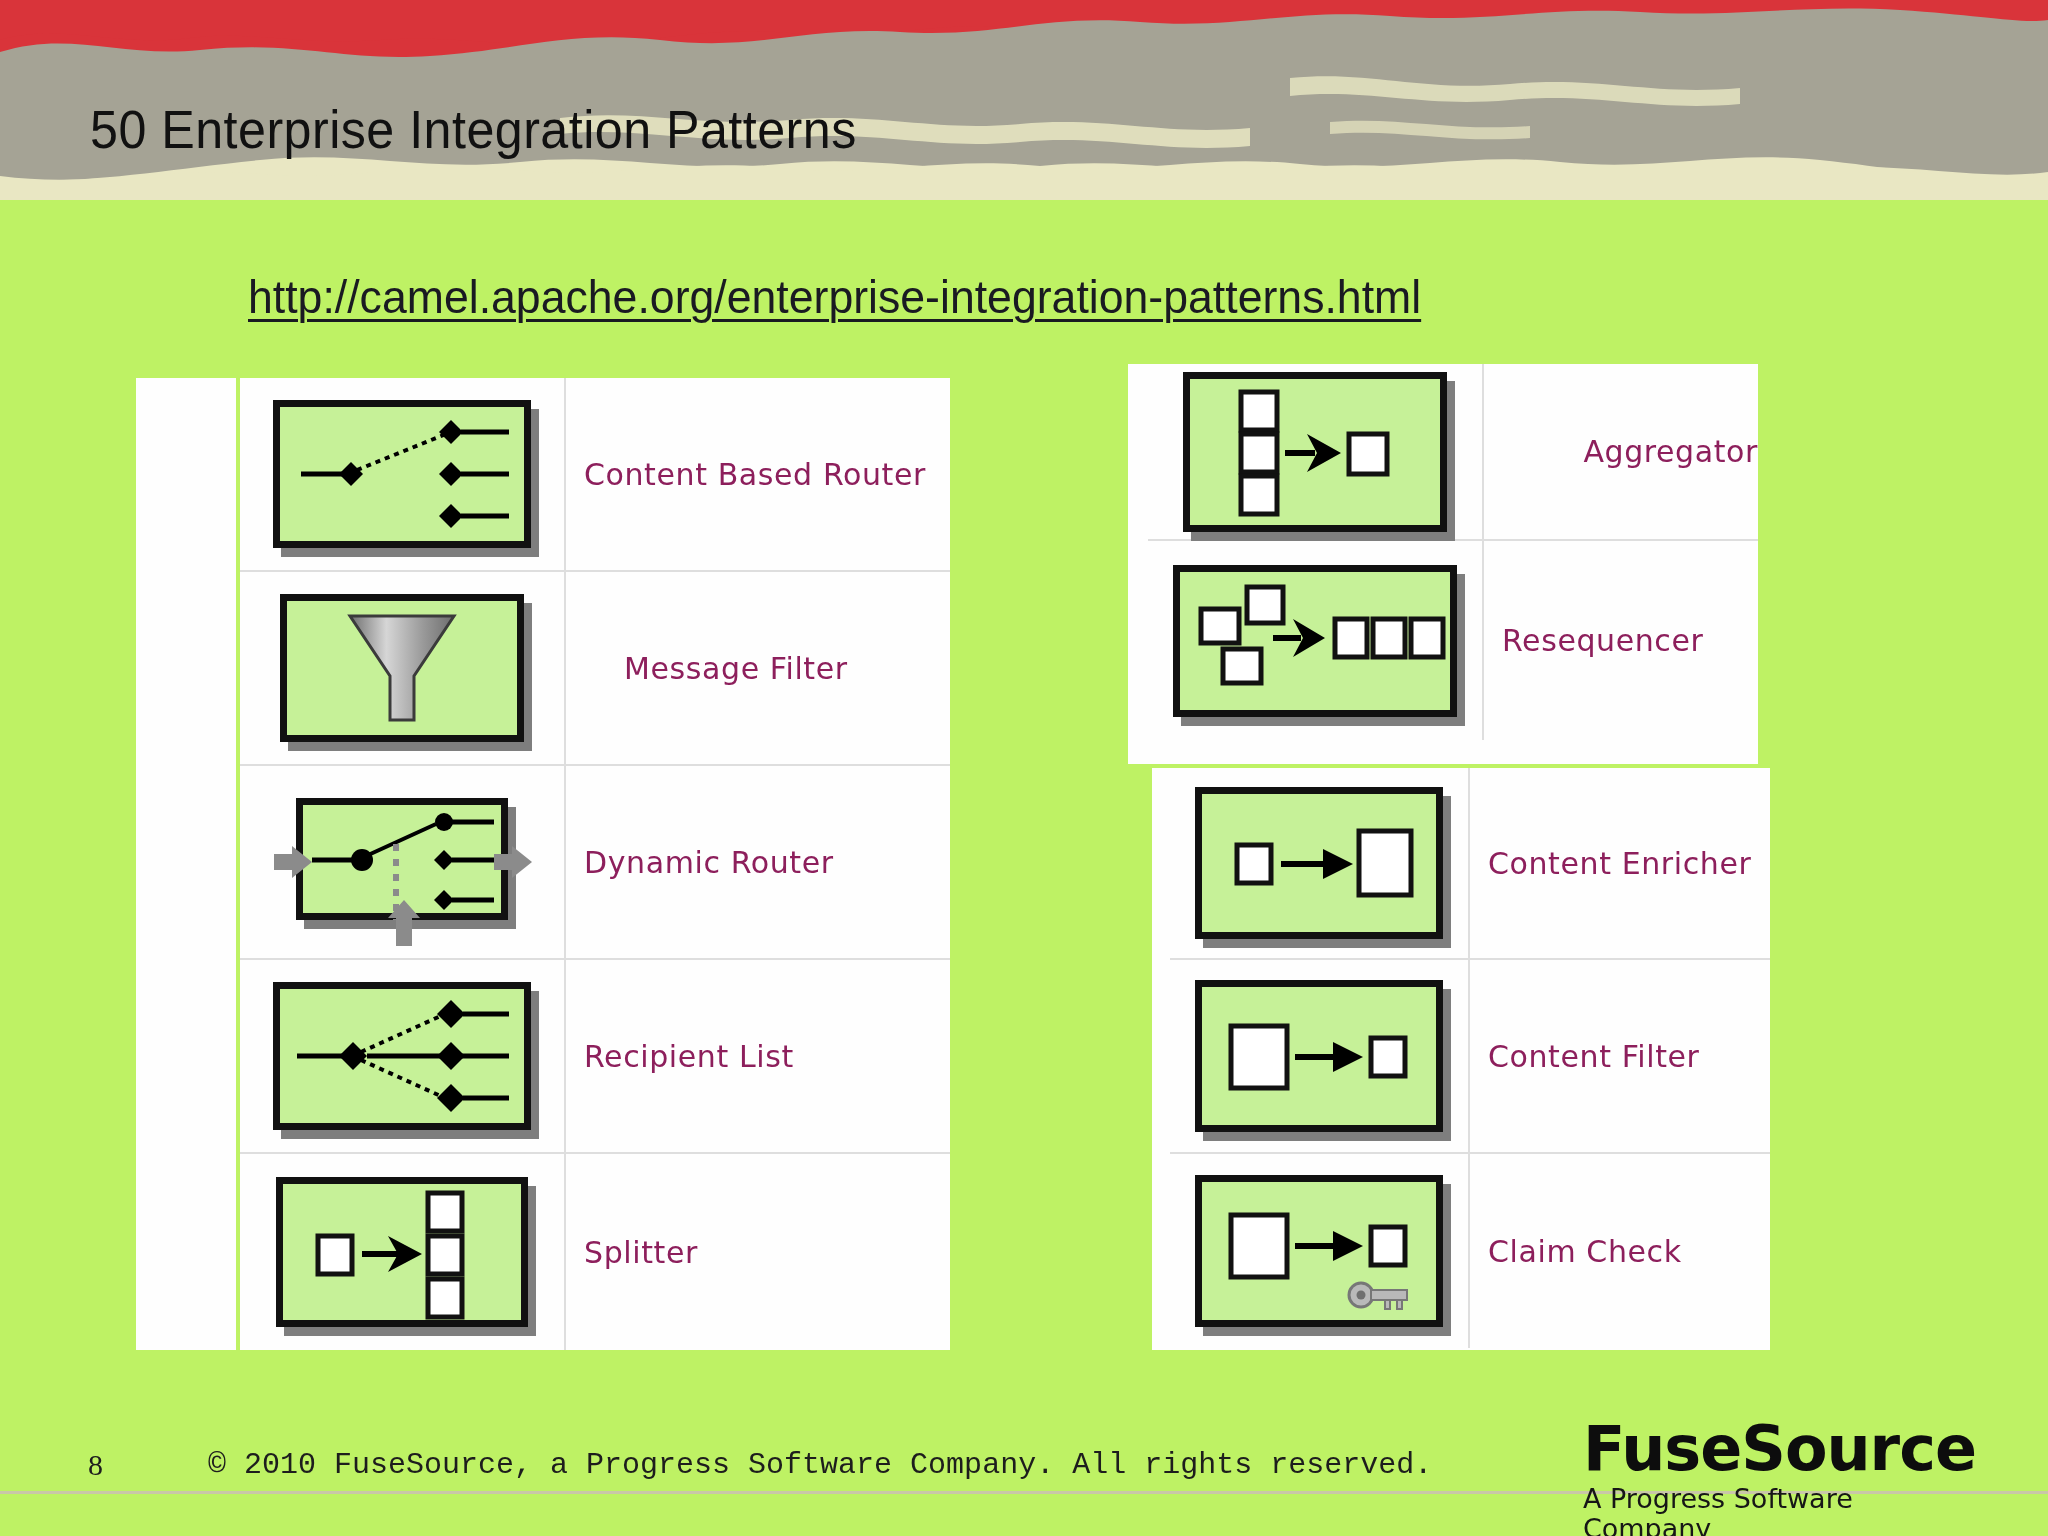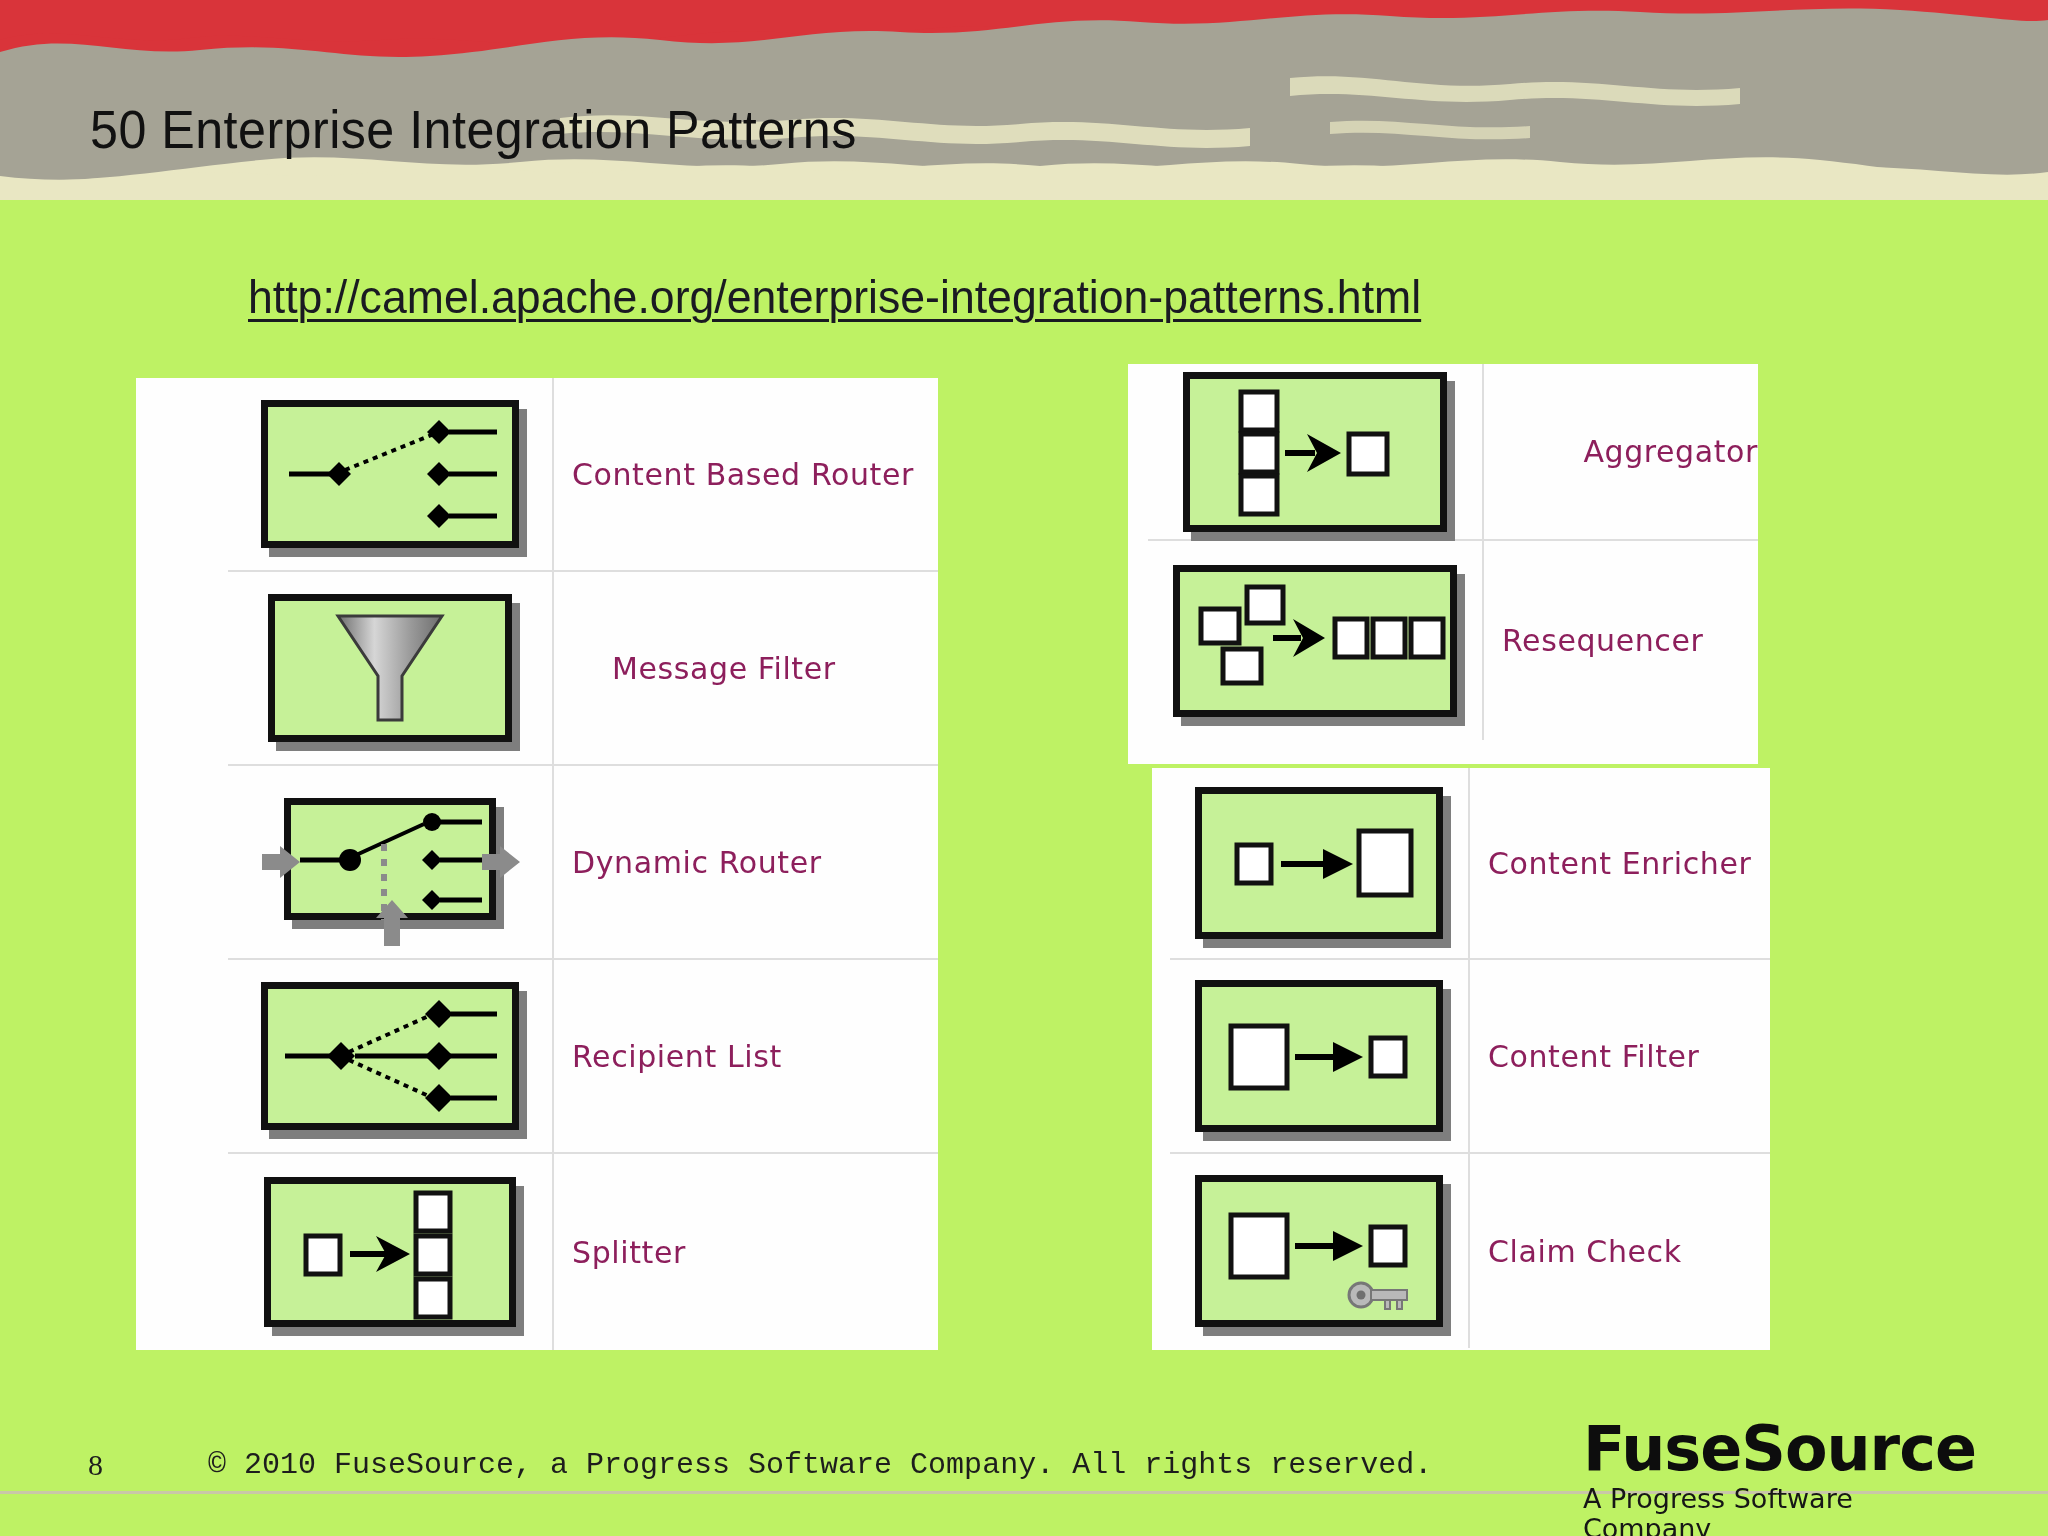--- a/index.html
+++ b/index.html
@@ -136,21 +136,21 @@
                L2048 200 L0 200 Z" fill="#e9e7c3"></path>
     </svg>
   </div>
 
   <div class="title">50 Enterprise Integration Patterns</div>
 
   <a class="url" href="#">http://camel.apache.org/enterprise-integration-patterns.html</a>
 
   <div class="leftpad" style="left:136px;top:378px;width:100px;height:972px;"></div>
 
-  <div class="tbl" id="left-table" style="left:228px;top:378px;width:710px;height:972px;">
+  <div class="tbl" id="left-table" style="left:240px;top:378px;width:710px;height:972px;">
 
     <div class="row" style="height:194px;">
       <div class="cell-icon" style="width:326px;">
         <div class="gicon" style="width:258px;height:148px;">
           <div class="shadow"></div>
             <div class="box"></div>
           <svg viewBox="0 0 258 148" preserveAspectRatio="none">
             <line x1="28" y1="74" x2="78" y2="74" stroke="#000" stroke-width="5"></line>
             <path d="M78 62 L90 74 L78 86 L66 74 Z" fill="#000"></path>
             <line x1="84" y1="70" x2="178" y2="32" stroke="#000" stroke-width="4" stroke-dasharray="5 5"></line>

